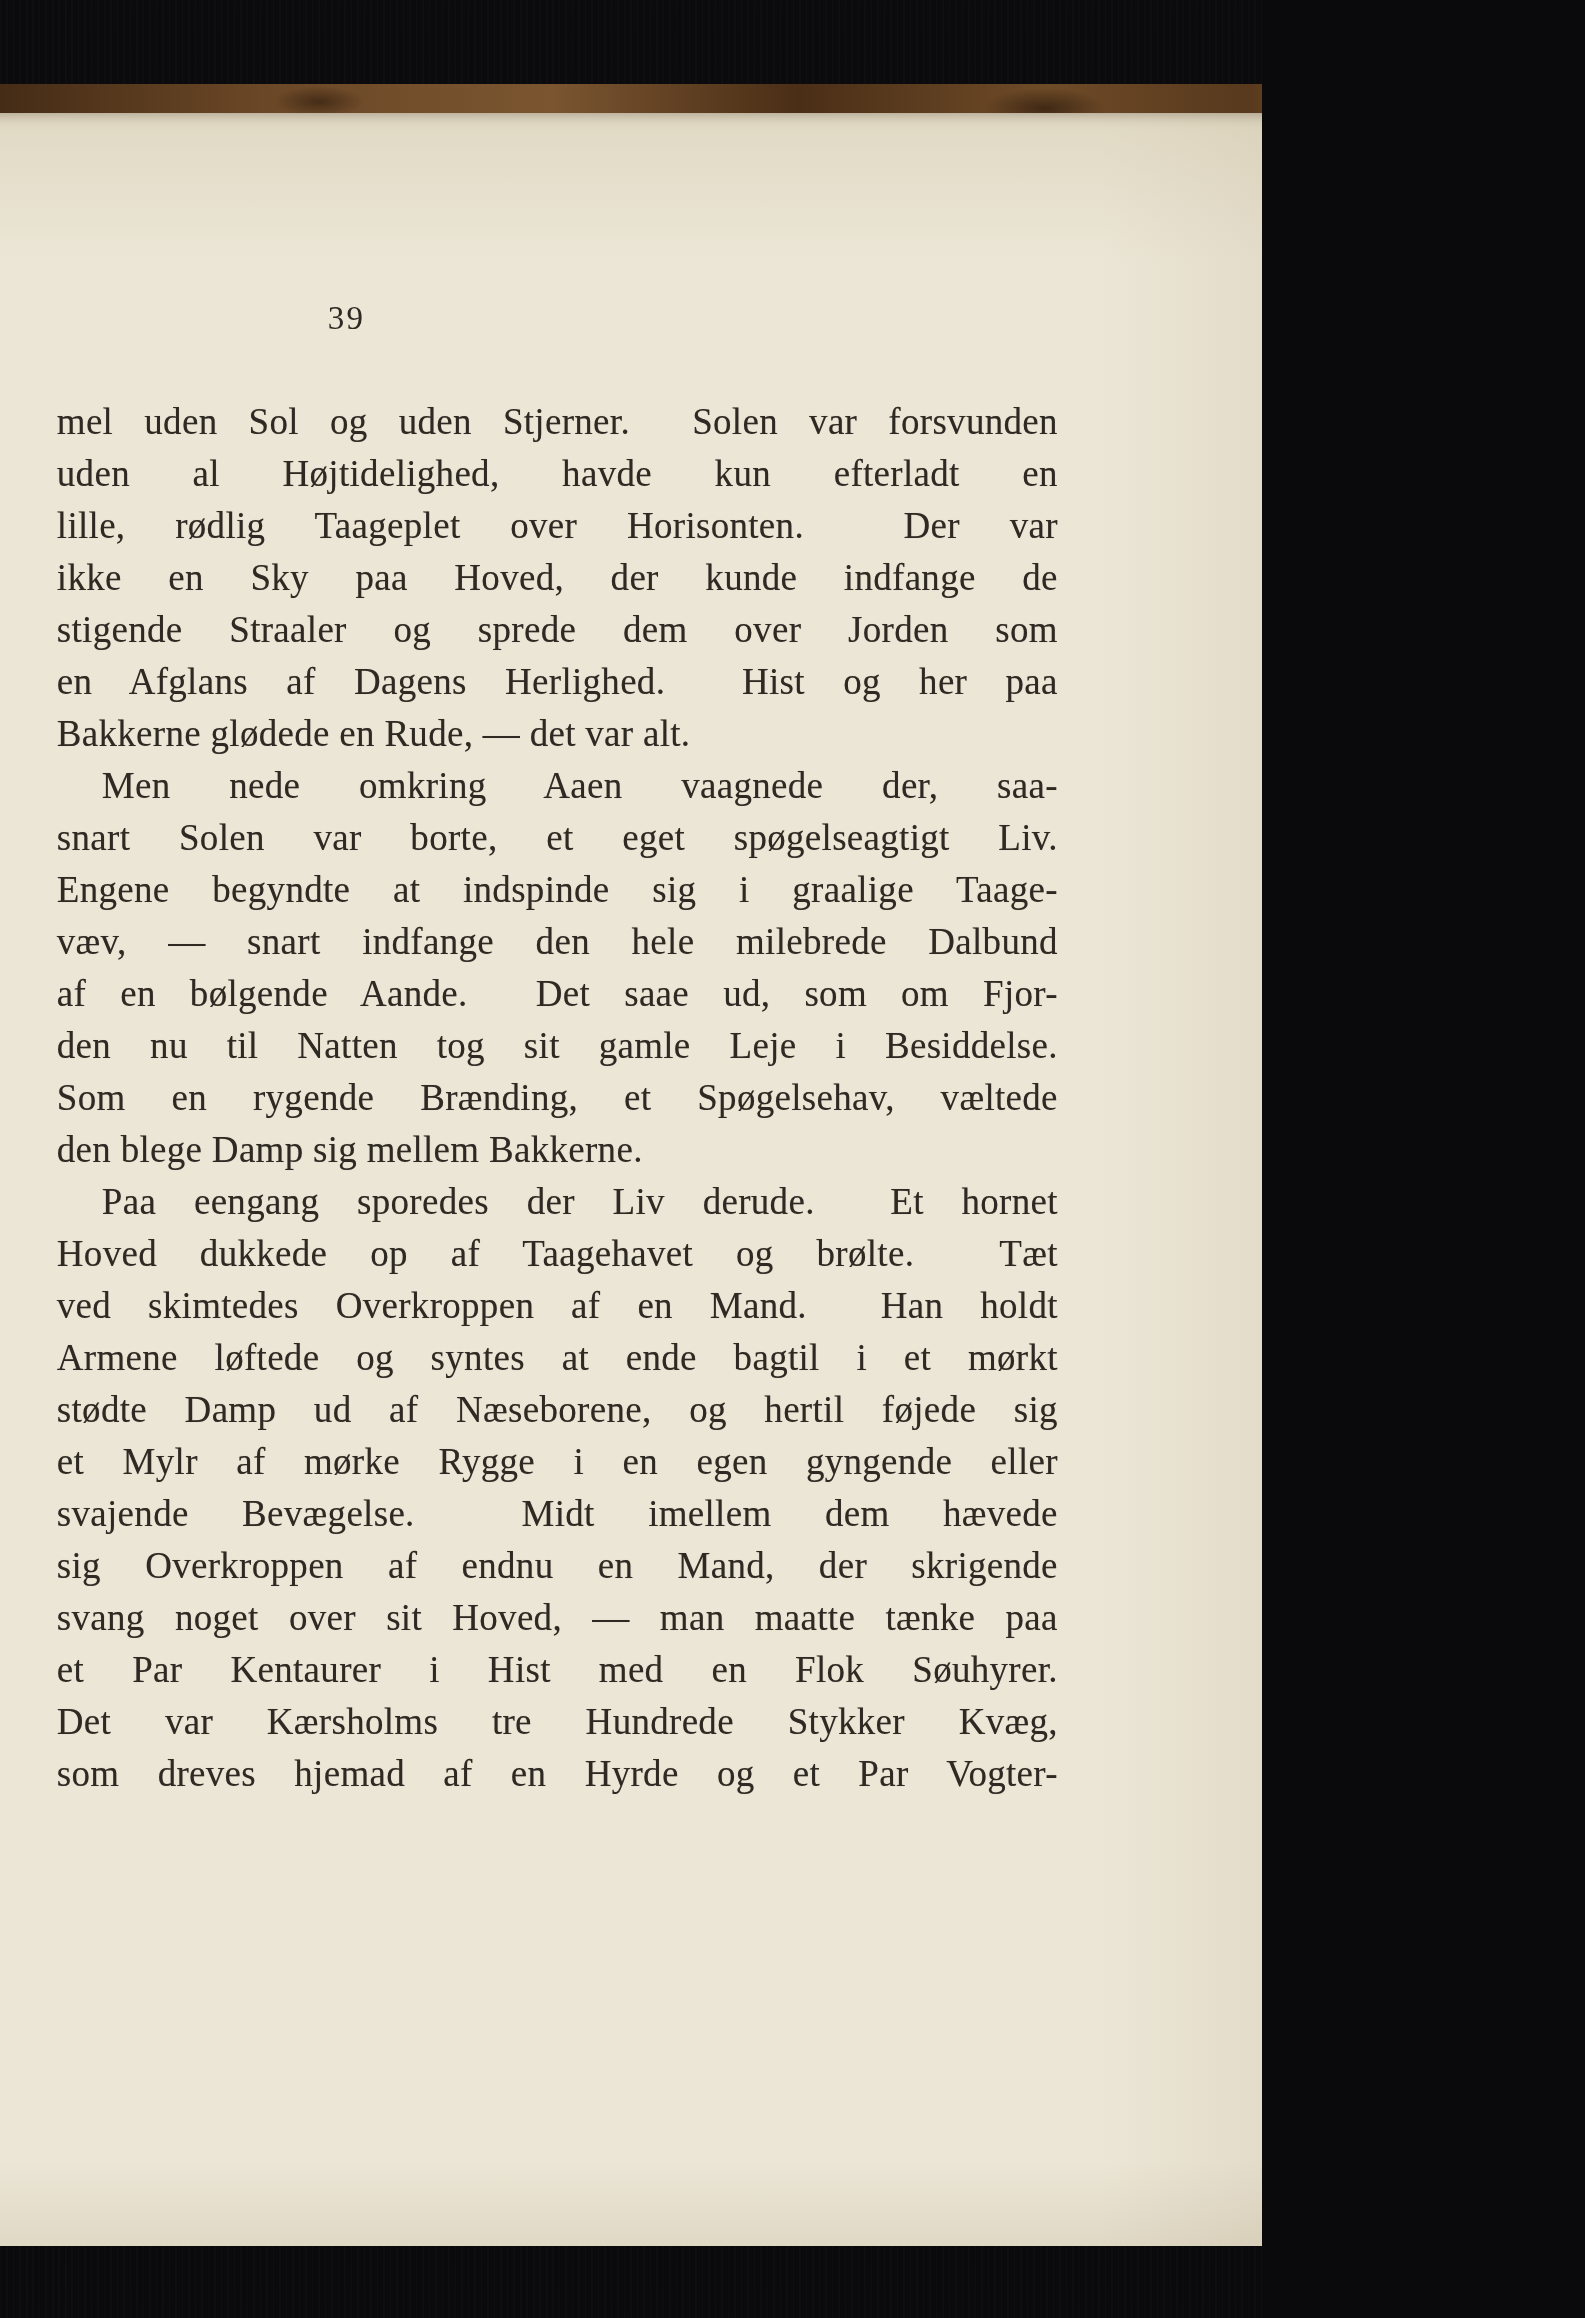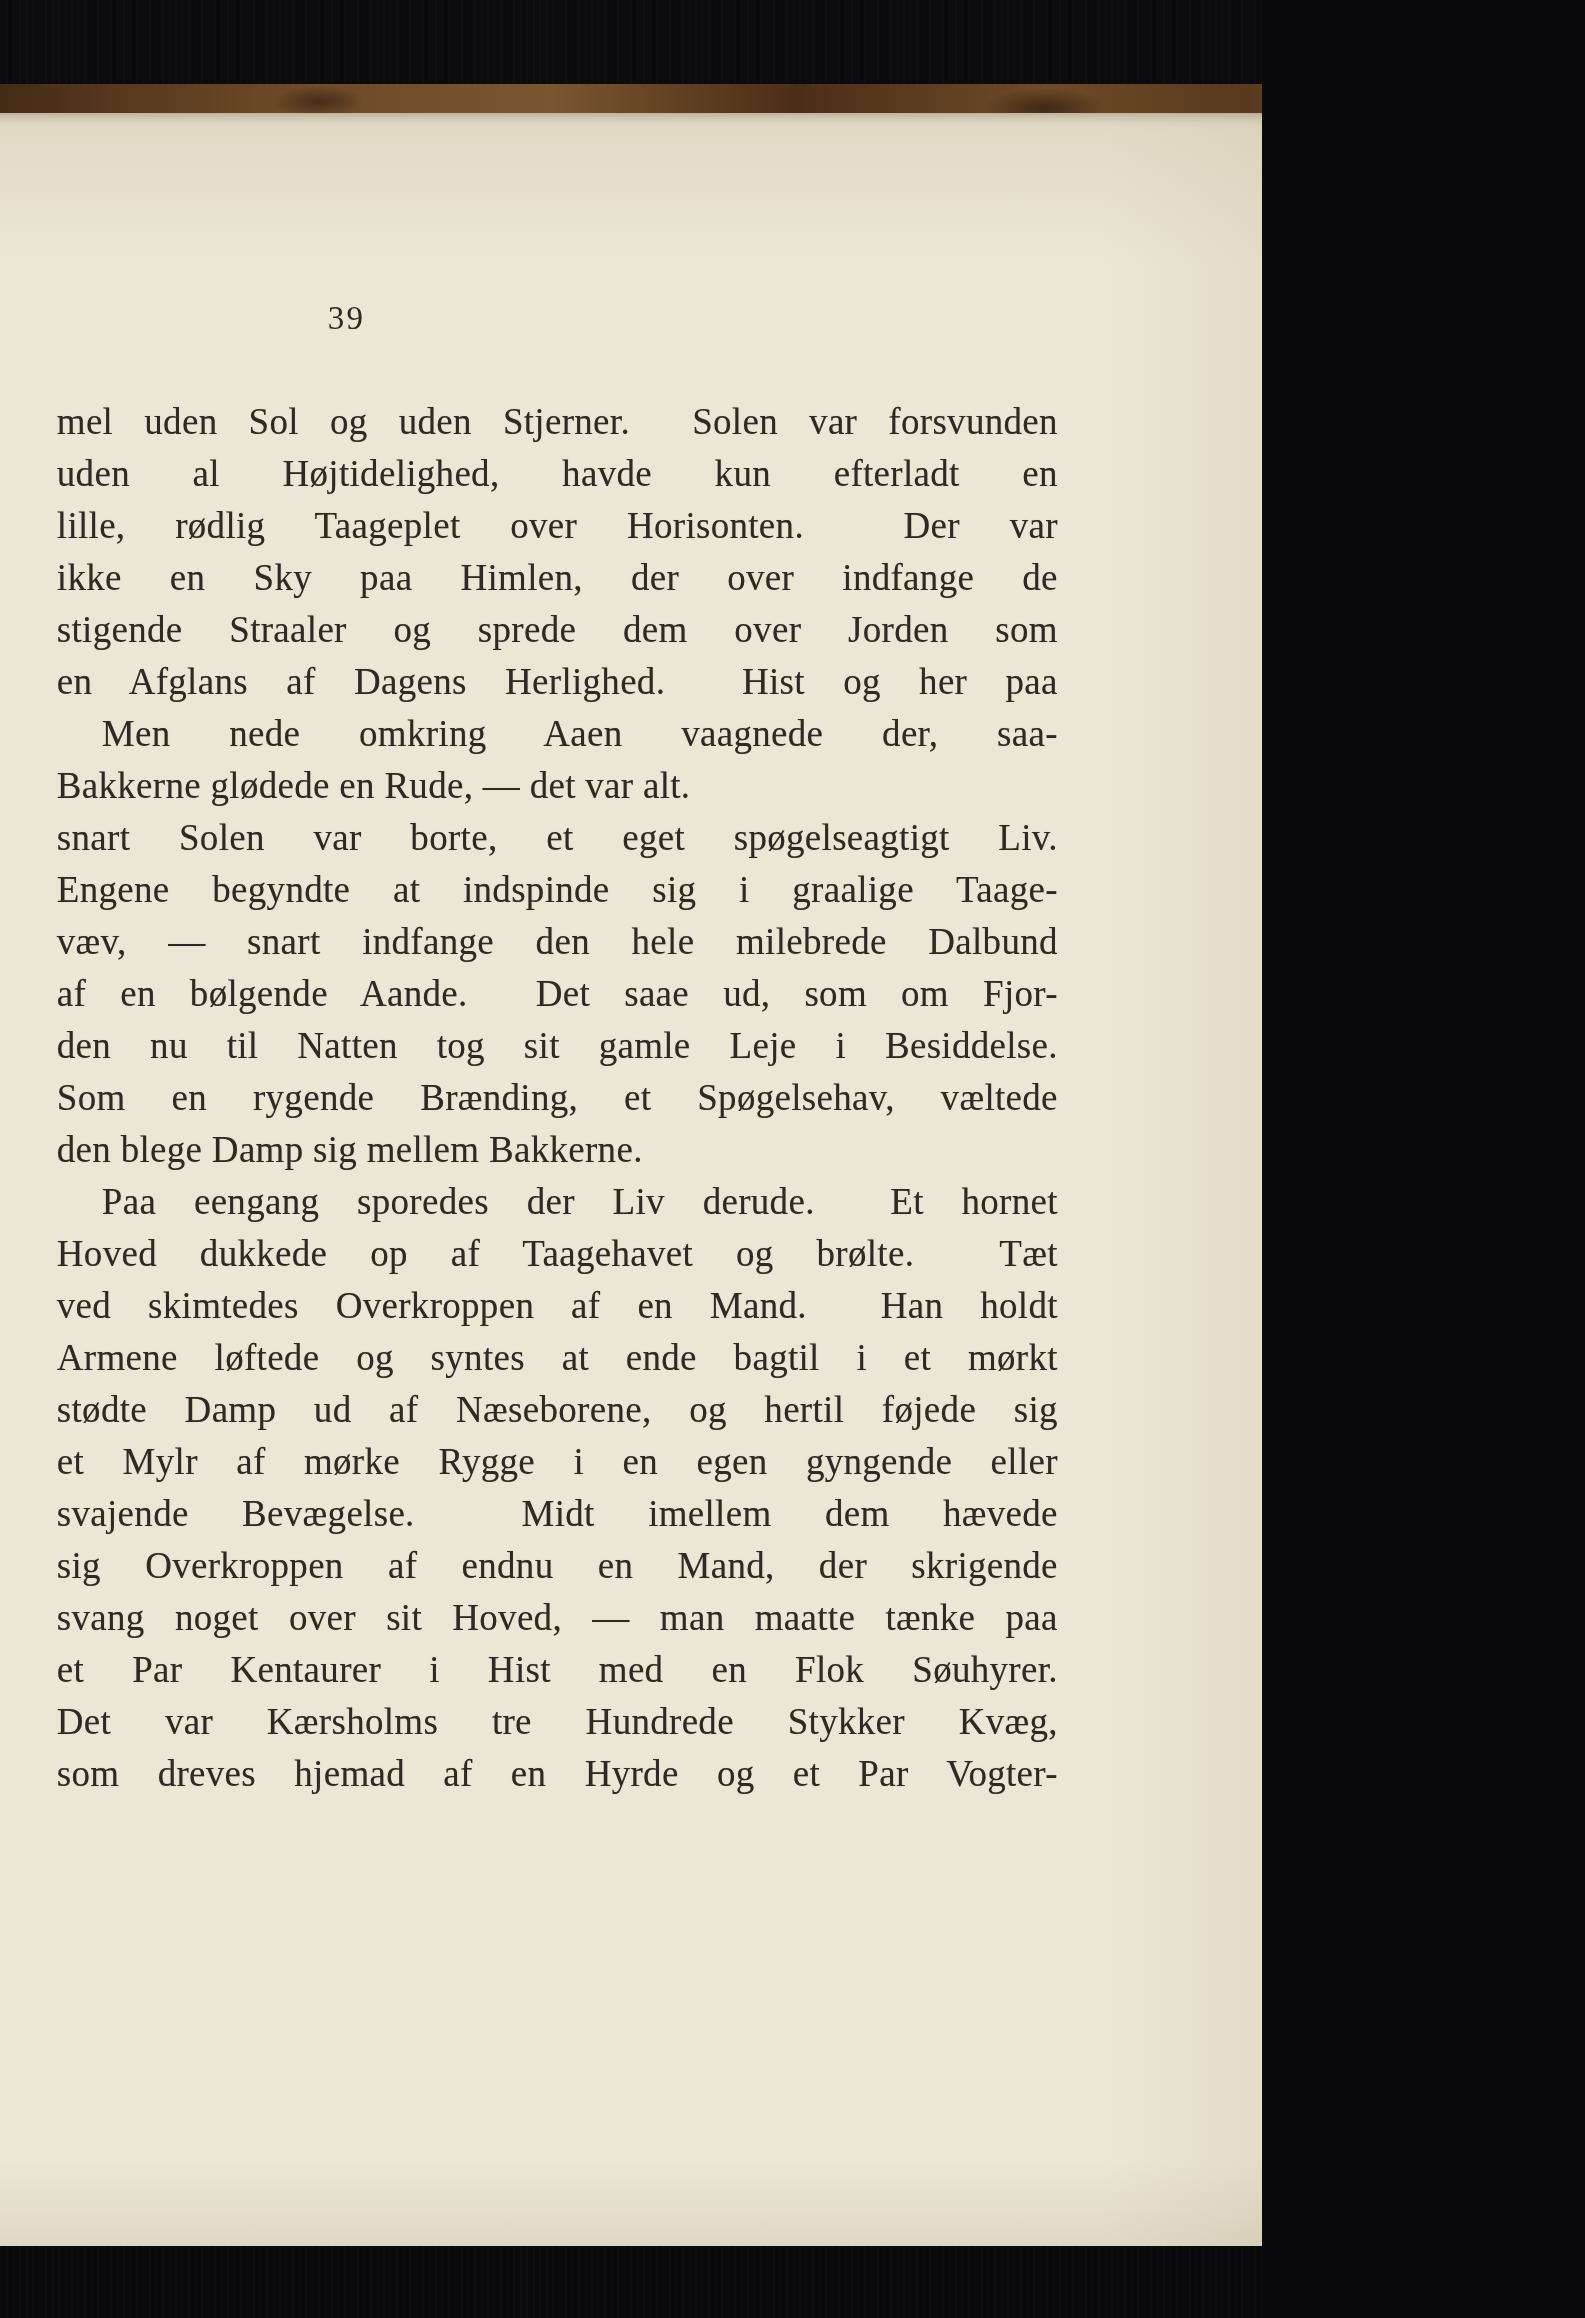--- a/index.html
+++ b/index.html
@@ -88,25 +88,25 @@
   <div class="fore-edge"></div>
   <div class="corner-marble"></div>
 
   <div class="page">
     <div class="page-number">39</div>
 
     <div class="text-block">
       <div class="line j">mel uden Sol og uden Stjerner.&nbsp; Solen var forsvunden</div>
       <div class="line j">uden al Højtidelighed, havde kun efterladt en</div>
       <div class="line j">lille, rødlig Taageplet over Horisonten.&nbsp; Der var</div>
-      <div class="line j">ikke en Sky paa Himlen, der over indfange de</div>
+      <div class="line j">ikke en Sky paa Hoved, der kunde indfange de</div>
       <div class="line j">stigende Straaler og sprede dem over Jorden som</div>
       <div class="line j">en Afglans af Dagens Herlighed.&nbsp; Hist og her paa</div>
+      <div class="line">Bakkerne glødede en Rude, — det var alt.</div>
       <div class="line j indent">Men nede omkring Aaen vaagnede der, saa-</div>
-      <div class="line">Bakkerne glødede en Rude, — det var alt.</div>
       <div class="line j">snart Solen var borte, et eget spøgelseagtigt Liv.</div>
       <div class="line j">Engene begyndte at indspinde sig i graalige Taage-</div>
       <div class="line j">væv, — snart indfange den hele milebrede Dalbund</div>
       <div class="line j">af en bølgende Aande.&nbsp; Det saae ud, som om Fjor-</div>
       <div class="line j">den nu til Natten tog sit gamle Leje i Besiddelse.</div>
       <div class="line j">Som en rygende Brænding, et Spøgelsehav, væltede</div>
       <div class="line">den blege Damp sig mellem Bakkerne.</div>
       <div class="line j indent">Paa eengang sporedes der Liv derude.&nbsp; Et hornet</div>
       <div class="line j">Hoved dukkede op af Taagehavet og brølte.&nbsp; Tæt</div>
       <div class="line j">ved skimtedes Overkroppen af en Mand.&nbsp; Han holdt</div>

